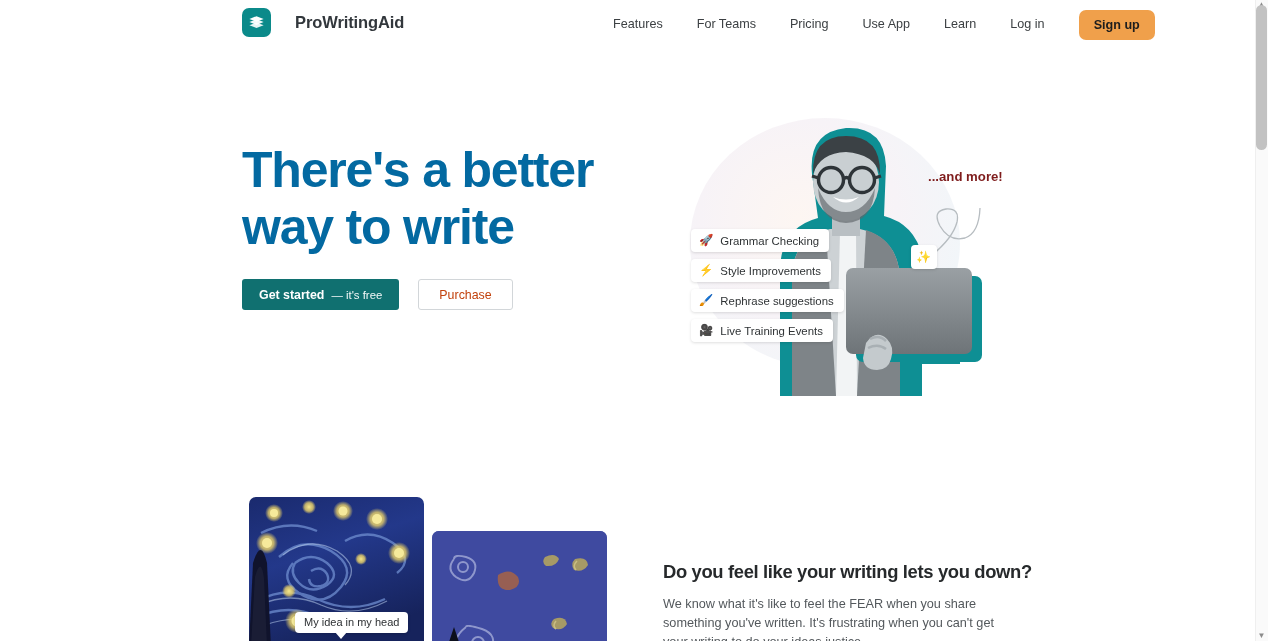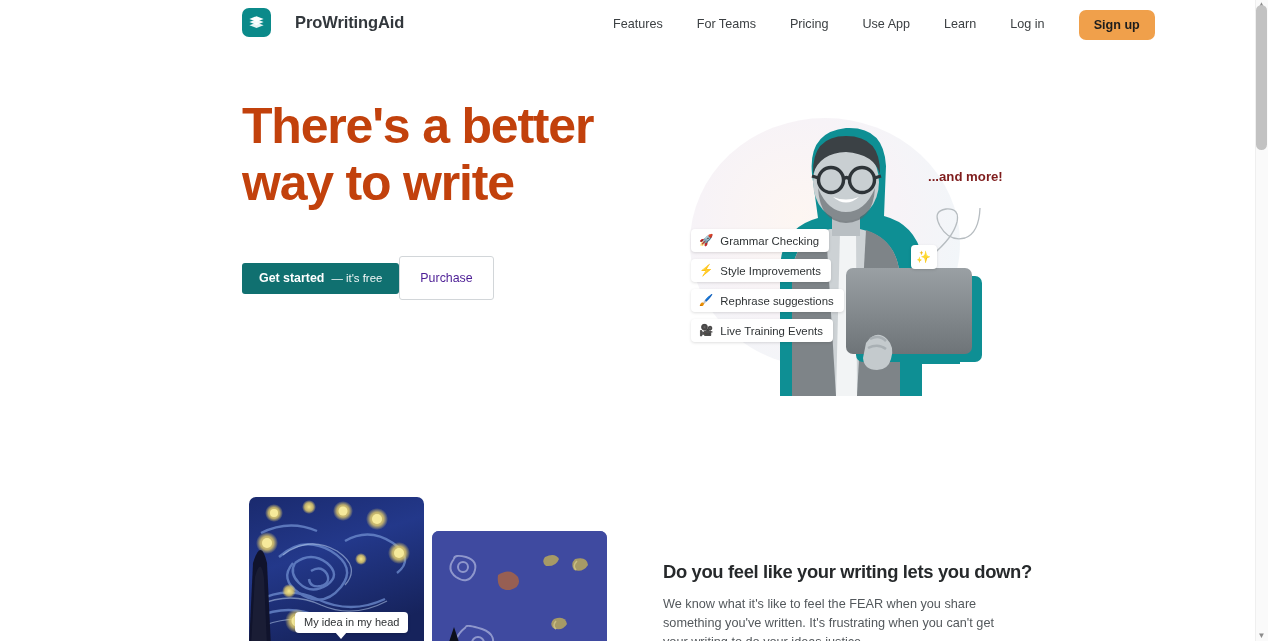--- a/index.html
+++ b/index.html
@@ -108,36 +108,38 @@
     position: absolute;
     left: 242px;
     top: 98px;
     width: 360px;
   }
 
   .hero-title {
     font-size: 50px;
     line-height: 57px;
     font-weight: bold;
-    color: #c2410c;
+    color: #0369a1;
     letter-spacing: -1.2px;
+    margin-top: 44px;
   }
 
   .hero-sub {
     margin-top: 22px;
     font-size: 15.2px;
     line-height: 23px;
     color: #4a4f54;
     width: 330px;
   }
 
   .hero-ctas {
-    margin-top: 44px;
-    display: flex;
-    align-items: center;
+    margin-top: 23px;
+    display: flex;
+    align-items: flex-end;
+    gap: 19px;
   }
 
   .btn-primary {
     background: #107070;
     color: #ffffff;
     border: none;
     border-radius: 3px;
     height: 31px;
     padding: 0 17px;
     font-size: 12.4px;
@@ -150,24 +152,24 @@
   }
   .btn-primary .free {
     font-weight: normal;
     font-size: 11.4px;
     margin-left: 7px;
     opacity: 0.95;
   }
 
   .btn-secondary {
     background: #ffffff;
-    color: #4c1d95;
+    color: #c2410c;
     border: 1px solid #d2d6d9;
     border-radius: 3px;
-    height: 44px;
+    height: 31px;
     padding: 0 20px;
     font-size: 12.4px;
     cursor: pointer;
     font-family: "Liberation Sans", sans-serif;
     white-space: nowrap;
   }
 
   .no-card {
     margin-top: 35px;
     font-size: 11.8px;

